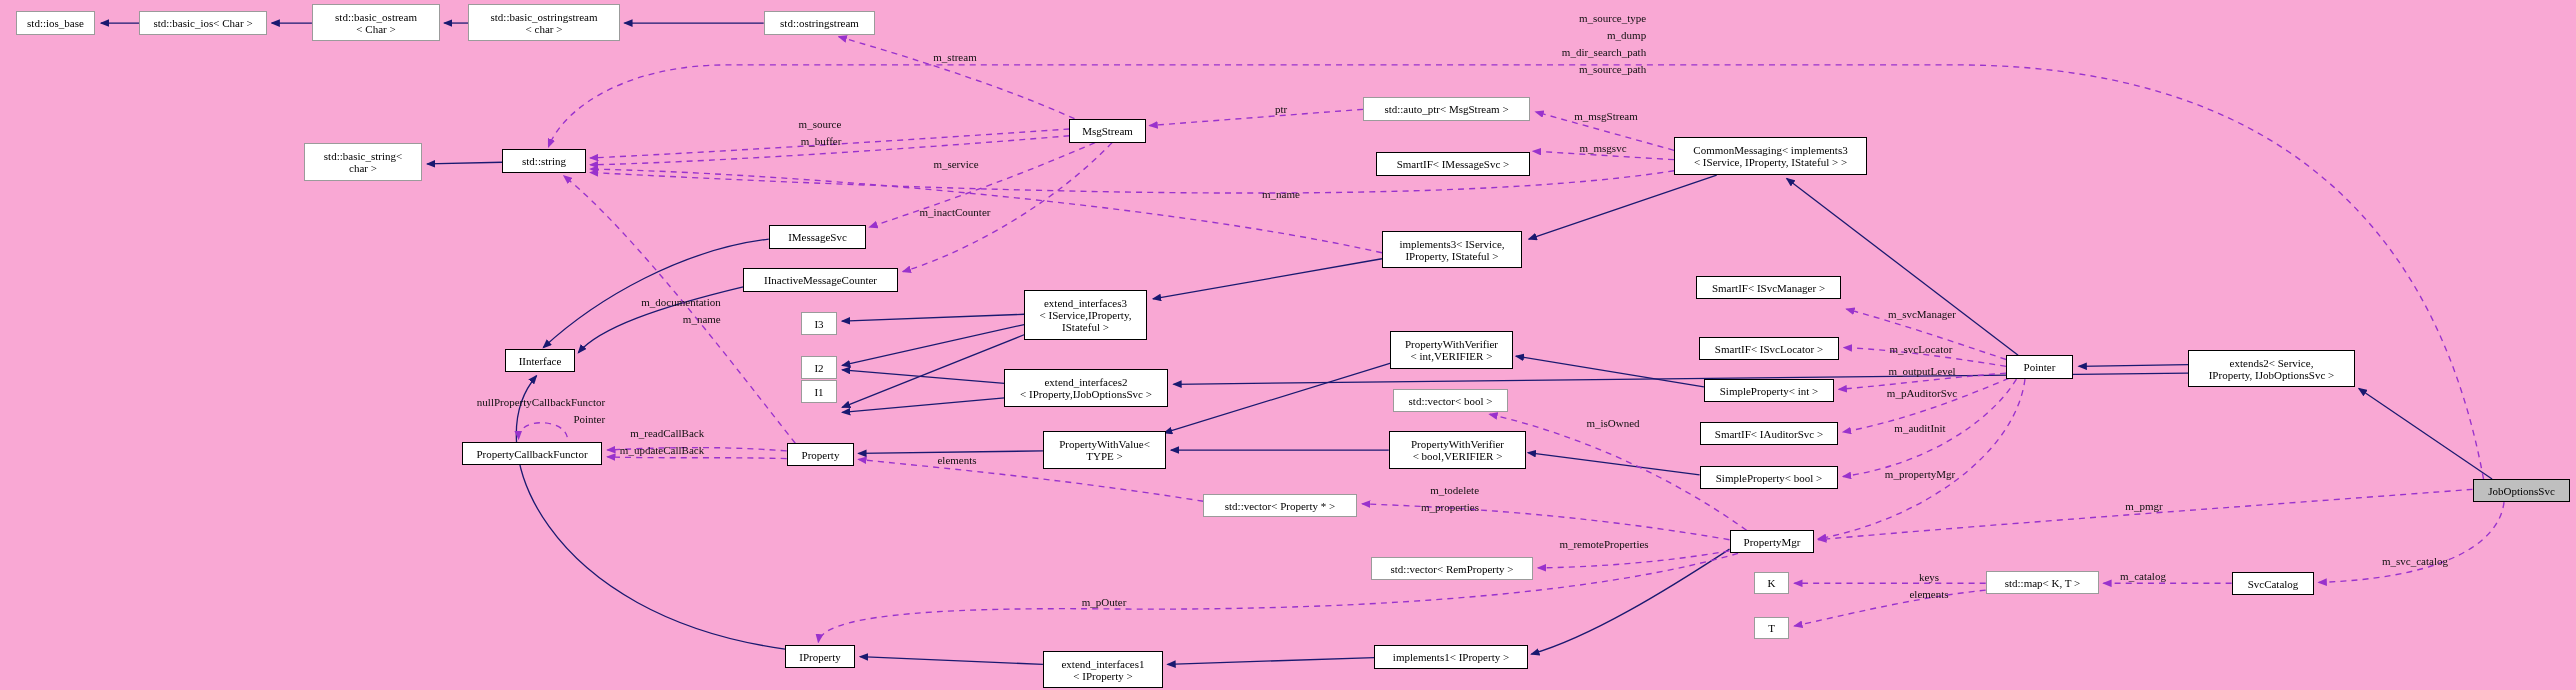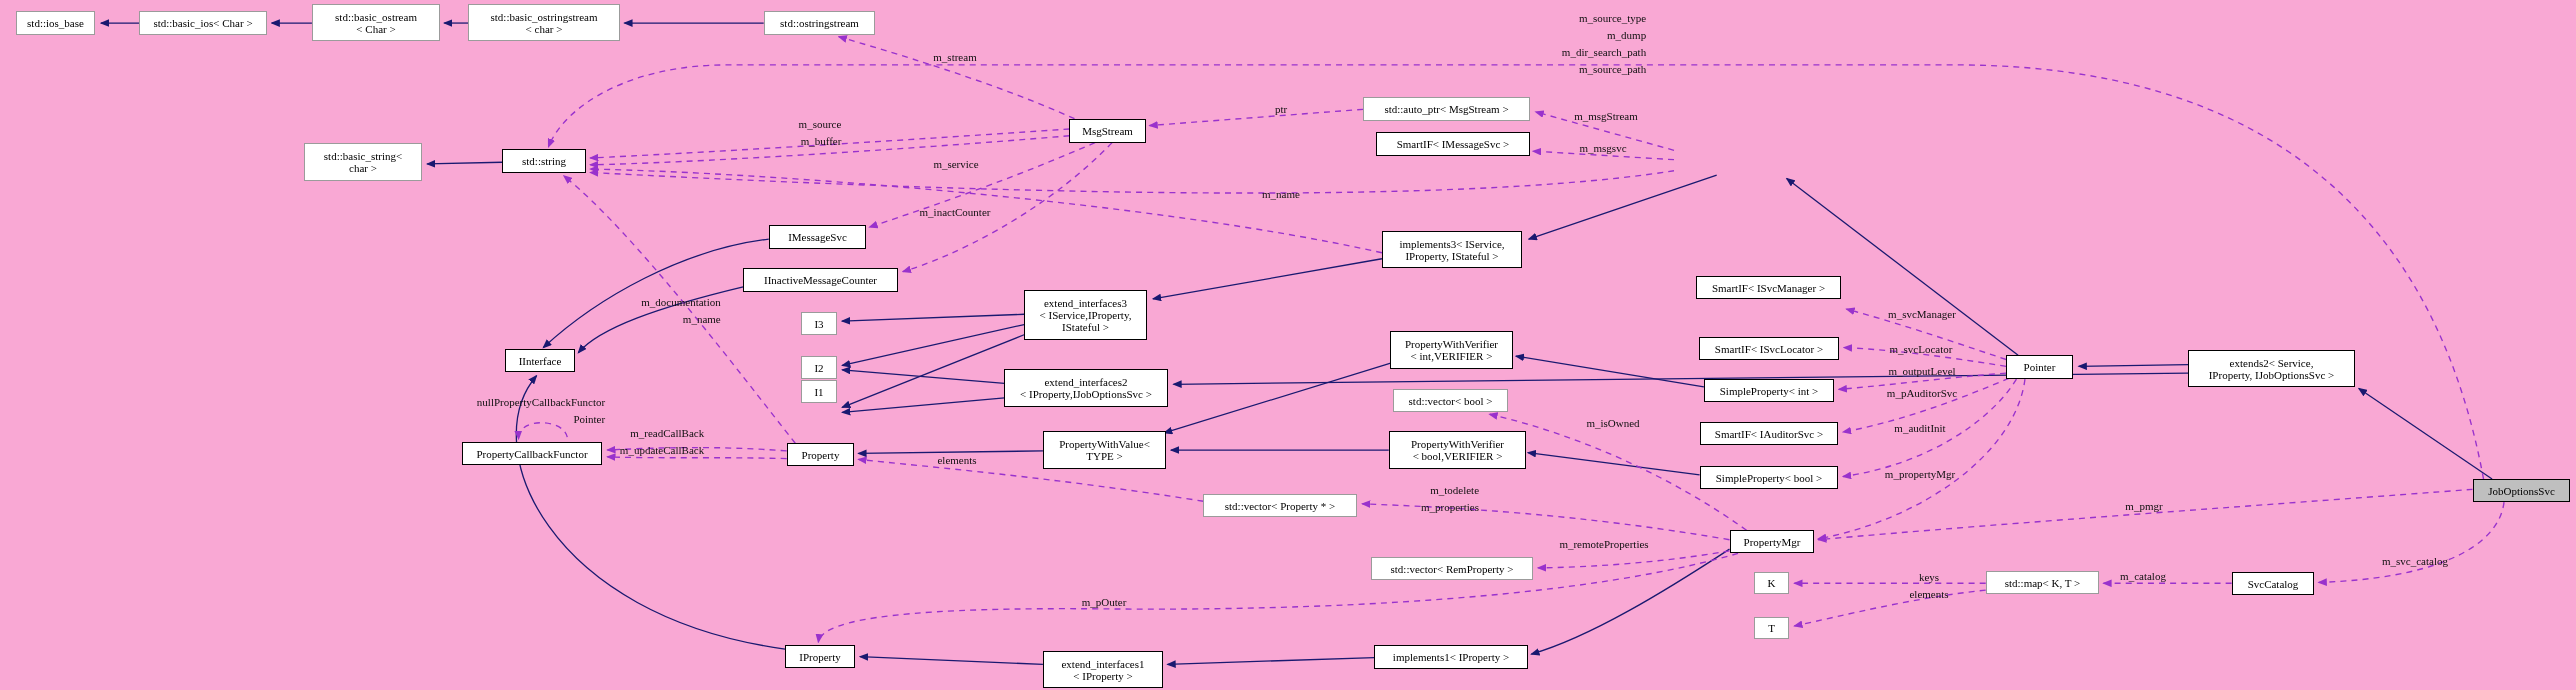--- a/index.html
+++ b/index.html
@@ -96,21 +96,23 @@
 
 <div class="n ext" style="left:16px;top:11px;width:79px;height:24px">std::ios_base</div>
 <div class="n ext" style="left:139px;top:11px;width:128px;height:24px">std::basic_ios&lt; Char &gt;</div>
 <div class="n ext" style="left:312px;top:4.3px;width:128px;height:37px">std::basic_ostream
 &lt; Char &gt;</div>
 <div class="n ext" style="left:468px;top:4.3px;width:152px;height:37px">std::basic_ostringstream
 &lt; char &gt;</div>
 <div class="n ext" style="left:764px;top:11px;width:111px;height:24px">std::ostringstream</div>
 <div class="n cls b2" style="left:1069px;top:119px;width:77px;height:24px">MsgStream</div>
 <div class="n ext" style="left:1363px;top:97px;width:167px;height:24px">std::auto_ptr&lt; MsgStream &gt;</div>
-<div class="n cls b2" style="left:1376px;top:132px;width:154px;height:24px">SmartIF&lt; IMessageSvc &gt;</div>
+<div class="n cls b2" style="left:1376px;top:152px;width:154px;height:24px">SmartIF&lt; IMessageSvc &gt;</div>
+<div class="n cls b2" style="left:1674px;top:137px;width:193px;height:38px">CommonMessaging&lt; implements3
+&lt; IService, IProperty, IStateful &gt; &gt;</div>
 <div class="n ext" style="left:304px;top:143px;width:118px;height:38px">std::basic_string&lt;
 char &gt;</div>
 <div class="n cls b2" style="left:502px;top:149px;width:84px;height:24px">std::string</div>
 <div class="n cls b2" style="left:769px;top:225px;width:97px;height:24px">IMessageSvc</div>
 <div class="n cls b2" style="left:743px;top:268px;width:155px;height:24px">IInactiveMessageCounter</div>
 <div class="n cls b2" style="left:1382px;top:231px;width:140px;height:37px">implements3&lt; IService,
 IProperty, IStateful &gt;</div>
 <div class="n cls b2" style="left:1024px;top:290px;width:123px;height:50px">extend_interfaces3
 &lt; IService,IProperty,
 IStateful &gt;</div>

